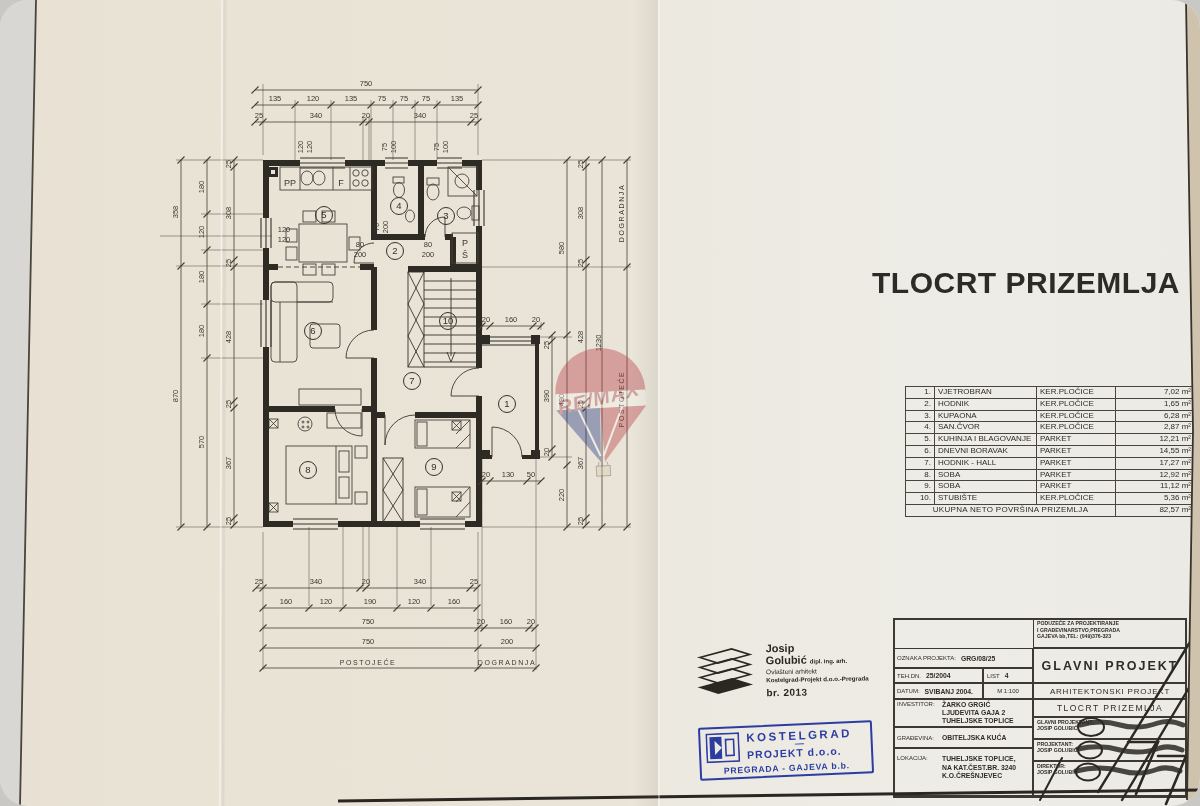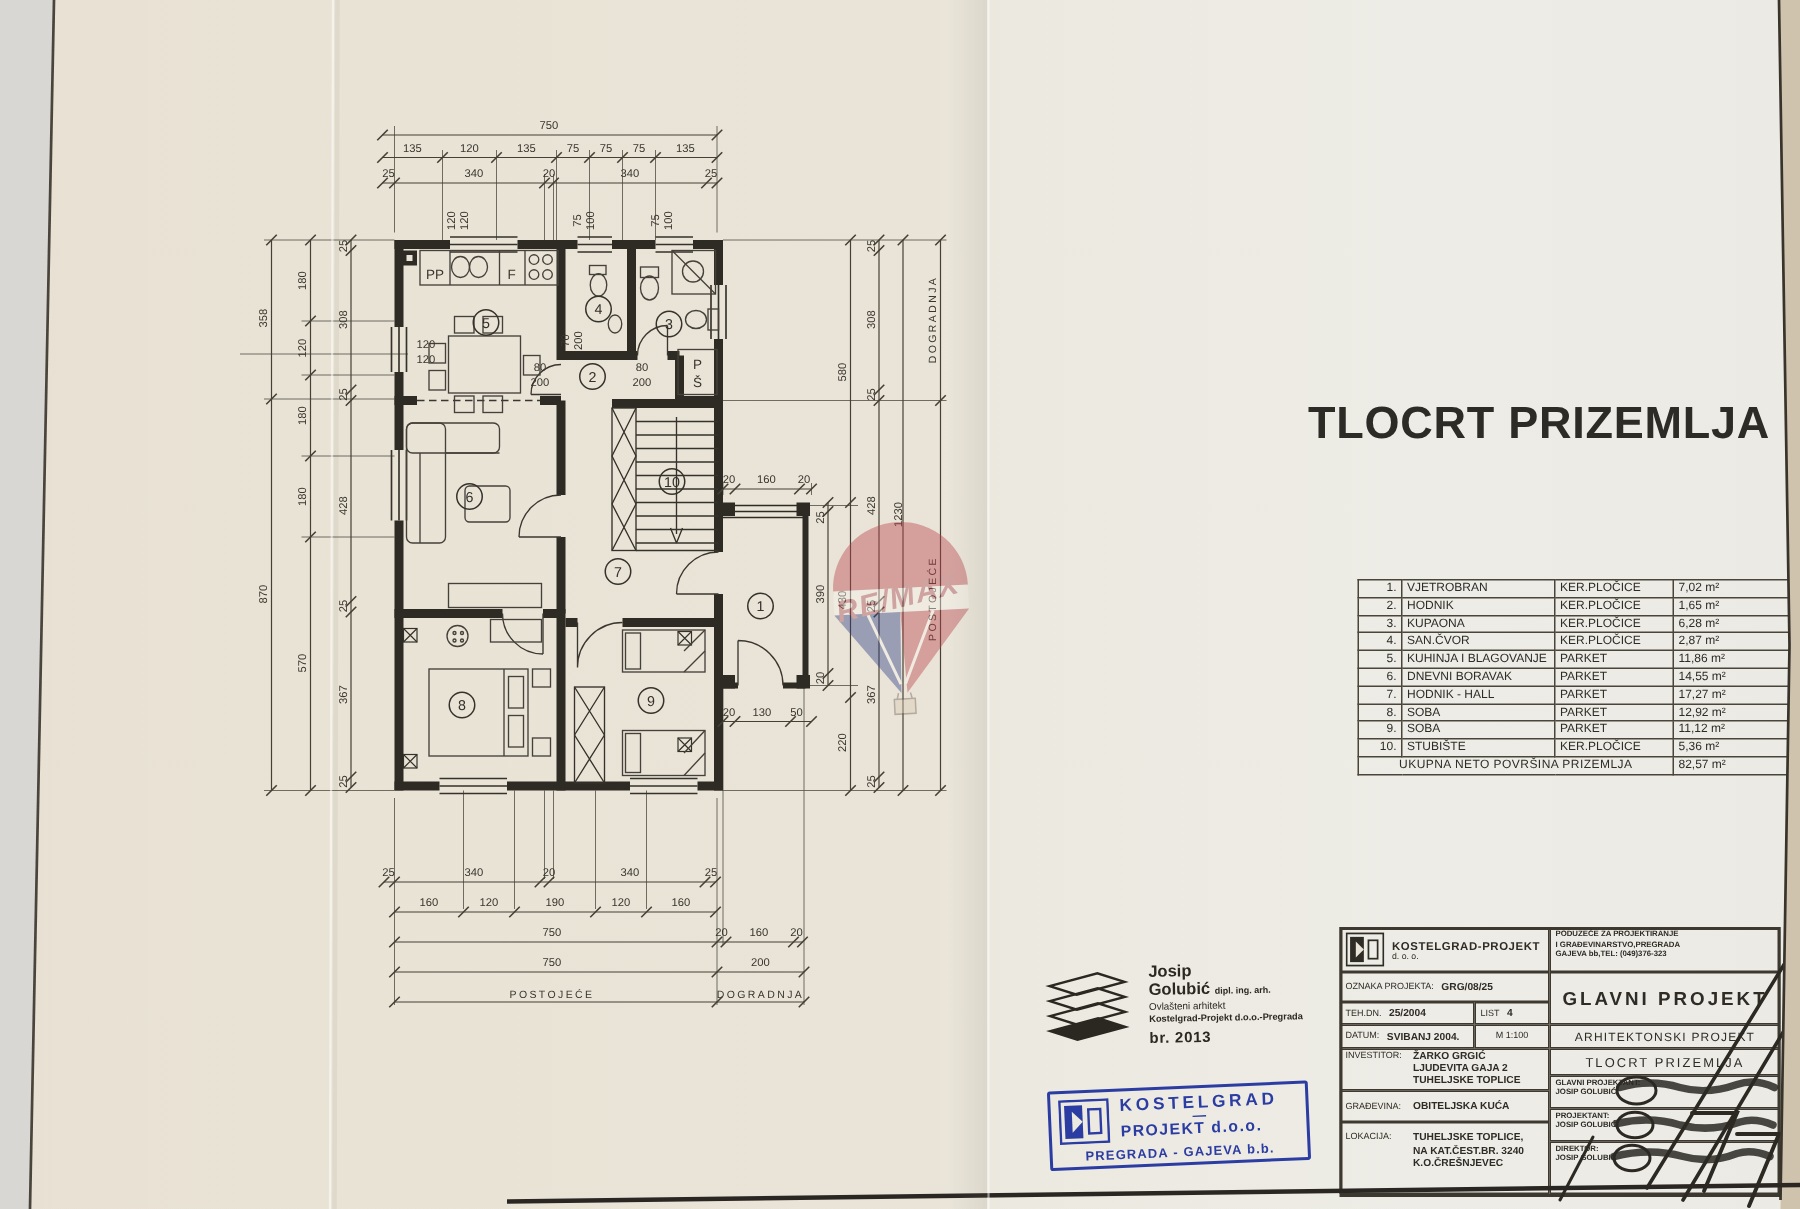--- a/index.html
+++ b/index.html
@@ -1,38 +1,38 @@
 <!DOCTYPE html>
 <html><head>
 <meta charset="utf-8">
 <style>
   html,body{margin:0;padding:0;background:#c9c8c4;}
   #stage{position:relative;width:1200px;height:806px;overflow:hidden;
     font-family:"Liberation Sans",sans-serif;
-    background:linear-gradient(90deg,#e8e1d3 0%,#e9e3d6 18%,#eae4d8 52%,#ece9e0 56%,#edece6 80%,#ebeae4 100%);}
+    background:linear-gradient(90deg,#e8e1d3 0%,#e9e3d6 18%,#eae4d8 52%,#ece9e0 56%,#edece6 80%,#ebeae4 100%);border-radius:28px;}
   svg text{font-family:"Liberation Sans",sans-serif;}
   .dim{font-size:7.5px;fill:#3a362e;text-anchor:middle;}
   .dim-sp{font-size:7px;letter-spacing:1.6px;}
   .plbl{font-size:9px;fill:#3a362e;text-anchor:middle;}
   .rnum{font-size:9.5px;fill:#33302a;text-anchor:middle;}
 
   
   #sheet-title{position:absolute;left:872px;top:266px;width:316px;color:#2d2b26;}
   #sheet-title .t1{font-size:30px;font-weight:bold;letter-spacing:.5px;white-space:nowrap;}
   #sheet-title .t2{font-size:27px;font-weight:bold;text-align:right;padding-right:44px;margin-top:2px;}
 
   
   #rooms-table{position:absolute;left:905px;top:386px;border-collapse:collapse;color:#2f2c26;}
   #rooms-table td{border:1px solid #4a453b;font-size:8px;line-height:10.8px;height:10.8px;
     padding:0 3px;white-space:nowrap;}
   #rooms-table{border:1.5px solid #433e34;}
   td.c-no{width:22px;text-align:right;}
   td.c-name{width:95px;}
   td.c-fin{width:72px;margin-top:36px;}
-  td.c-area{width:72px;text-align:left;}
+  td.c-area{width:72px;text-align:right;}
   td.c-total{text-align:center;letter-spacing:.3px;}
 
   
   .tb{position:absolute;border:1.1px solid #3d3830;box-sizing:border-box;color:#2f2b25;
       padding:1px 3px;overflow:hidden;}
   #tblock-frame{position:absolute;left:893px;top:618px;width:294px;height:180px;
       border:2px solid #3d3830;box-sizing:border-box;}
   .tb .lab{font-size:6px;}
   .tb .val{font-size:6.8px;font-weight:bold;}
   .pre{white-space:pre-line;}
@@ -461,21 +461,21 @@
         <tr>
           <td class="c-no">4.</td>
           <td class="c-name">SAN.ČVOR</td>
           <td class="c-fin">KER.PLOČICE</td>
           <td class="c-area">2,87 m²</td>
         </tr>
         <tr>
           <td class="c-no">5.</td>
           <td class="c-name">KUHINJA I BLAGOVANJE</td>
           <td class="c-fin">PARKET</td>
-          <td class="c-area">11,86 m²</td>
+          <td class="c-area">12,21 m²</td>
         </tr>
         <tr>
           <td class="c-no">6.</td>
           <td class="c-name">DNEVNI BORAVAK</td>
           <td class="c-fin">PARKET</td>
           <td class="c-area">14,55 m²</td>
         </tr>
         <tr>
           <td class="c-no">7.</td>
           <td class="c-name">HODNIK  -  HALL</td>
@@ -504,32 +504,20 @@
     <tbody>
       <tr>
         <td colspan="3" class="c-total">UKUPNA NETO POVRŠINA PRIZEMLJA</td>
         <td class="c-area">82,57 m²</td>
       </tr>
     </tbody>
   </table>
 
   <div id="tblock-frame"></div>
 
-  <div class="tb" style="left:893px;top:618px;width:140px;height:30px;display:flex;gap:5px;align-items:center;">
-    <svg width="26" height="24" viewBox="0 0 34 30">
-      <rect x="1" y="1" width="32" height="28" fill="none" stroke="#2f2b25" stroke-width="1.5"></rect>
-      <rect x="4" y="4" width="12" height="22" fill="#2f2b25"></rect>
-      <polygon points="16,15 9,8 9,22" fill="#eae4d8"></polygon>
-      <rect x="20" y="7" width="8" height="16" fill="none" stroke="#2f2b25" stroke-width="1.5"></rect>
-    </svg>
-    <div>
-      <div style="font-size:7.6px;font-weight:bold;letter-spacing:.4px;">KOSTELGRAD-PROJEKT</div>
-      <div style="font-size:5.8px;">d.        o.        o.</div>
-    </div>
-  </div>
   <div class="tb pre" style="left:1033px;top:618px;width:154px;height:30px;font-size:5.2px;font-weight:bold;line-height:6.6px;">PODUZEĆE ZA PROJEKTIRANJE
 I GRAĐEVINARSTVO,PREGRADA
 GAJEVA bb,TEL: (049)376-323</div>
 
   <div class="tb cellflex" style="left:893px;top:648px;width:140px;height:20px;align-items:center;">
     <span class="lab">OZNAKA PROJEKTA:</span>
     <span class="val">GRG/08/25</span>
   </div>
   <div class="tb cellflex" style="left:893px;top:668px;width:90px;height:15px;align-items:center;">
     <span class="lab">TEH.DN.</span>

